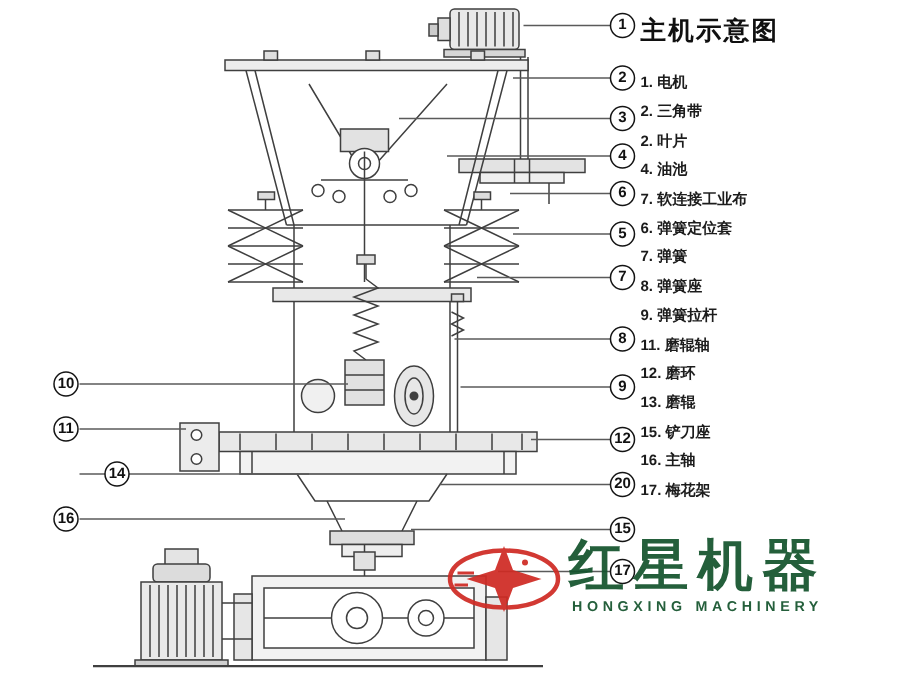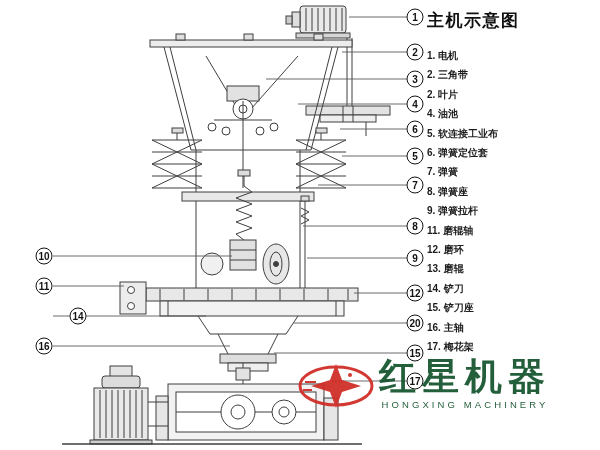--- a/index.html
+++ b/index.html
@@ -11,21 +11,21 @@
            display:flex;align-items:center;justify-content:center;
            font-size:10px;font-weight:700;color:#111;z-index:6;box-sizing:border-box;}
   .legend{position:absolute;left:427px;top:9px;width:172px;z-index:4;}
   .legend h1{font-size:17px;font-weight:700;margin:0 0 14px 0;letter-spacing:1.5px;color:#101010;}
   .legend ol{list-style:none;margin:0;padding:0;}
   .legend li{font-size:10px;font-weight:700;color:#1c1c1c;line-height:19.4px;white-space:nowrap;}
   .watermark{position:absolute;left:297px;top:356px;display:flex;align-items:flex-start;
              z-index:8;color:#14532d;opacity:.93;pointer-events:none;text-align:center;}
   .wm-text{margin-left:4px;}
   .wm-brand{font-size:37px;font-weight:700;letter-spacing:6px;line-height:42px;}
-  .wm-sub{font-size:9.5px;font-weight:400;letter-spacing:3.1px;margin-top:1px;}
+  .wm-sub{font-size:9.5px;font-weight:700;letter-spacing:3.1px;margin-top:1px;}
 </style>
 </head>
 <body>
 
 <div class="stage">
 
   <svg class="drawing" width="600" height="450" viewBox="0 0 600 450">
     <g stroke="#3f3f3f" stroke-width="1" fill="none">
 
       <g>
@@ -196,29 +196,28 @@
       <div class="callout" style="left: 44px; top: 346px;">16</div>
     </div>
 
   <aside class="legend">
     <h1>主机示意图</h1>
     <ol id="legend-list">
         <li>1. 电机</li>
         <li>2. 三角带</li>
         <li>2. 叶片</li>
         <li>4. 油池</li>
-        <li>5. 软连接工业布</li>
+        <li>7. 软连接工业布</li>
         <li>6. 弹簧定位套</li>
         <li>7. 弹簧</li>
         <li>8. 弹簧座</li>
         <li>9. 弹簧拉杆</li>
         <li>11. 磨辊轴</li>
         <li>12. 磨环</li>
         <li>13. 磨辊</li>
-        <li>14. 铲刀</li>
         <li>15. 铲刀座</li>
         <li>16. 主轴</li>
         <li>17. 梅花架</li>
       </ol>
   </aside>
 
   <div class="watermark">
     <svg width="78" height="56" viewBox="0 0 78 56">
       <ellipse cx="39" cy="30" rx="36" ry="19" fill="none" stroke="#cf2b24" stroke-width="3"></ellipse>
       <path d="M8 26h11 M6 34h9" stroke="#cf2b24" stroke-width="2"></path>

